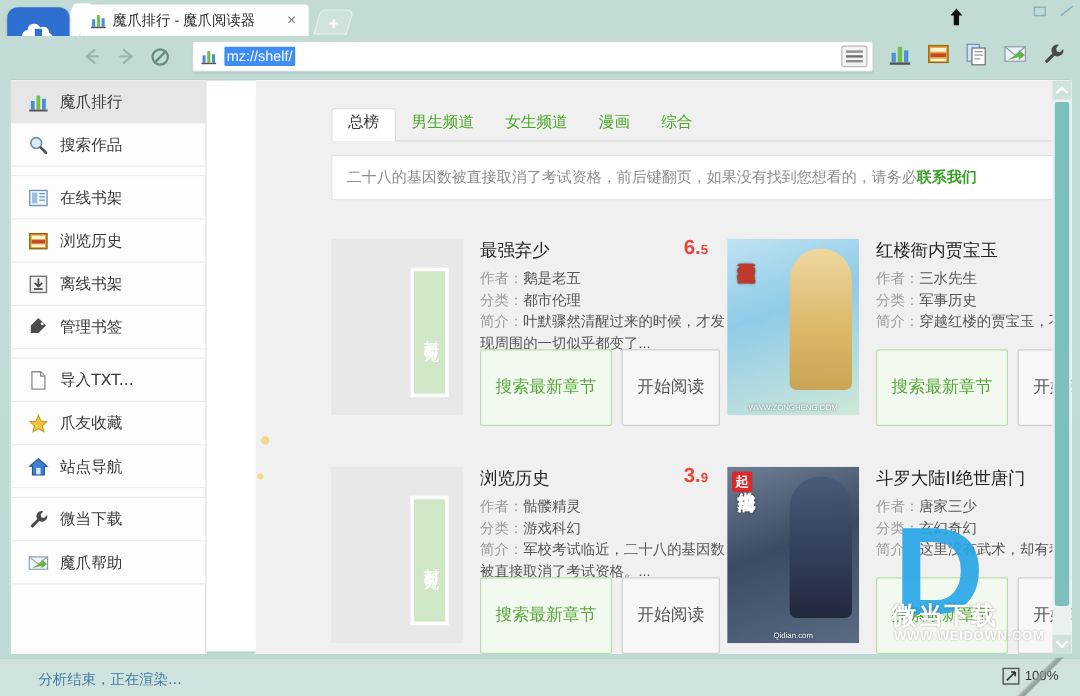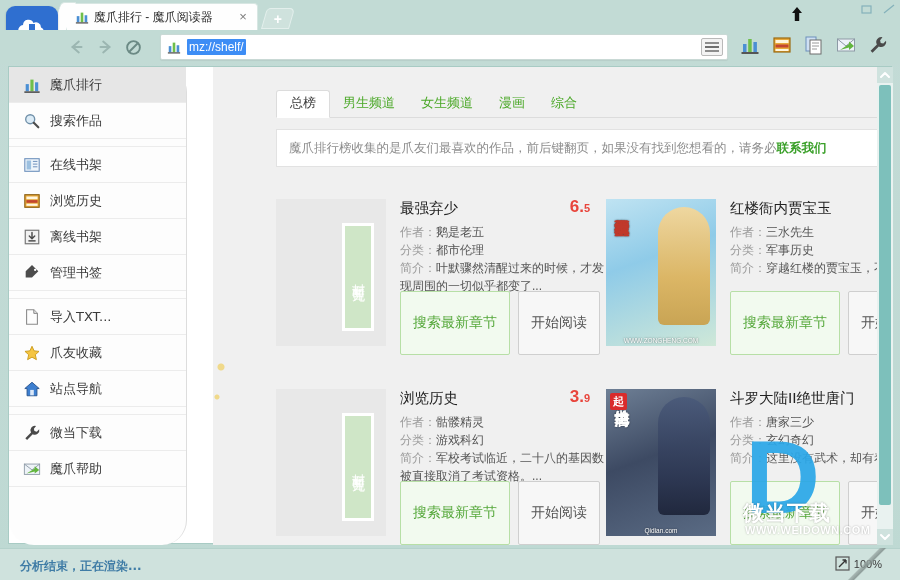--- a/index.html
+++ b/index.html
@@ -144,24 +144,23 @@
   
   #bodyarea {
     position: absolute; left: 8px; top: 66px;
     width: 884px; height: 478px;
     background: #fff;
     border: 1px solid #a8cbc4;
   }
 
   #sidebar {
     position: absolute; left: 0; top: 0;
-    width: 178px; height: 478px;
+    width: 163px; height: 478px;
     background: #fdfdfd;
     border-right: 1px solid #ddd;
-    border-radius: 25px;
   }
   .side-item {
     height: 36px; display: flex; align-items: center;
     padding-left: 14px;
     border-bottom: 1px solid #ececec;
     cursor: pointer;
     background: #fdfdfd;
   }
   .side-item.active { background: #e6e6e6; }
   .side-item .si-ico { width: 18px; height: 18px; flex: none; margin-right: 9px; }
@@ -328,24 +327,23 @@
     font-family: "Liberation Sans", sans-serif;
   }
 
   
   #statusbar {
     position: absolute; left: 0; bottom: 0; width: 900px; height: 32px;
     background: #cfe2dd;
     border-top: 1px solid #b5d2cc;
   }
   .status-text {
-    position: absolute; left: 20px; top: 9px;
+    position: absolute; left: 32px; top: 9px;
     font-size: 12px; color: #3f7ca6;
     font-family: "DejaVu Sans", "Liberation Sans", sans-serif;
-    font-weight: bold;
   }
   .zoom-box {
     position: absolute; right: 18px; top: 7px;
     display: flex; align-items: center; gap: 4px; padding-left: 16px;
   }
   .zoom-ico { width: 15px; height: 15px; }
   .zoom-val { font-size: 11px; color: #3a3a3a; font-family: "Liberation Sans", sans-serif; }
   .corner-grip {
     position: absolute; right: 0; bottom: 0; width: 70px; height: 32px;
     background: linear-gradient(135deg, transparent 48%, #9aa8a5 50%, #7e8c89 54%, transparent 56%);
@@ -551,21 +549,21 @@
       <div class="bg-decor"></div>
       <div class="page-inner">
         <div class="ctabs">
             <div class="ctab active">总榜</div>
             <div class="ctab">男生频道</div>
             <div class="ctab">女生频道</div>
             <div class="ctab">漫画</div>
             <div class="ctab">综合</div>
           </div>
         <div class="notice">
-          <span>魔爪排行榜收集的是爪友们最喜欢的作品，前后键翻页，如果没有找到您想看的，请务必</span>
+          <span>二十八的基因数被直接取消了考试资格，前后键翻页，如果没有找到您想看的，请务必</span>
             <a href="#">联系我们</a>
         </div>
         <div class="book-grid">
             <div class="book-card">
               <div class="cover">
                 <div class="cover-ph-band">
                   <span class="cover-ph-text">封面暂无</span>
                 </div>
               </div>
               <div class="binfo">

